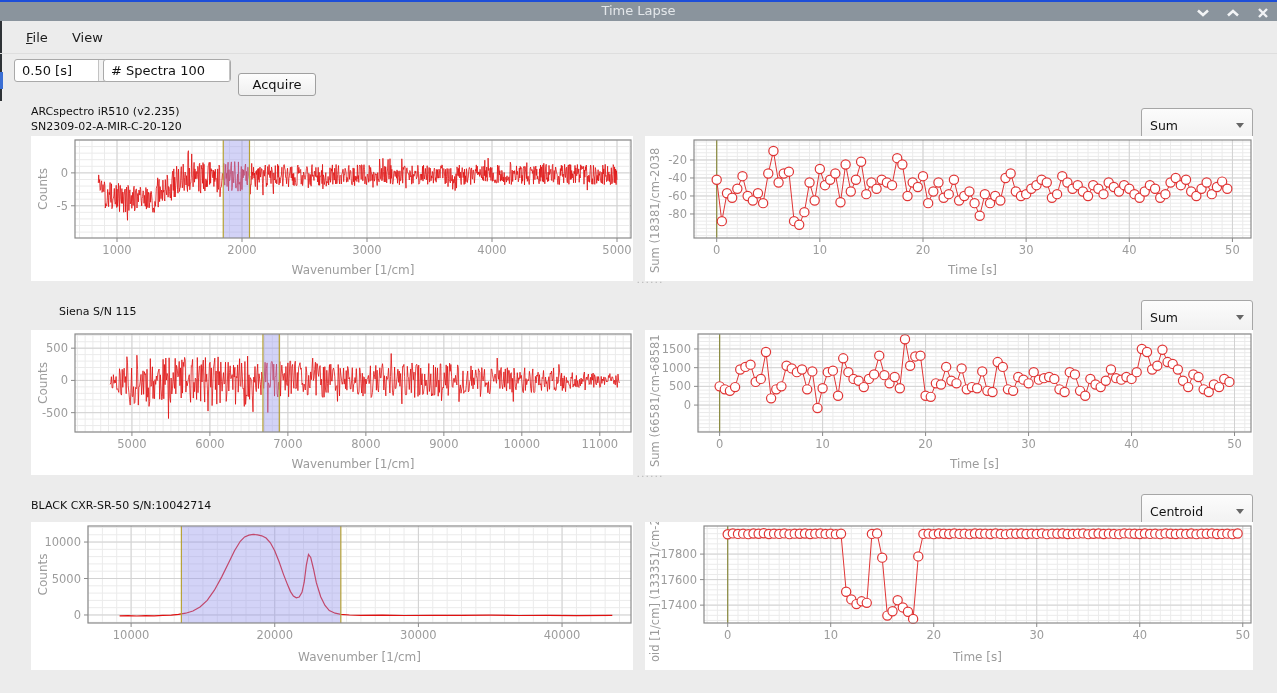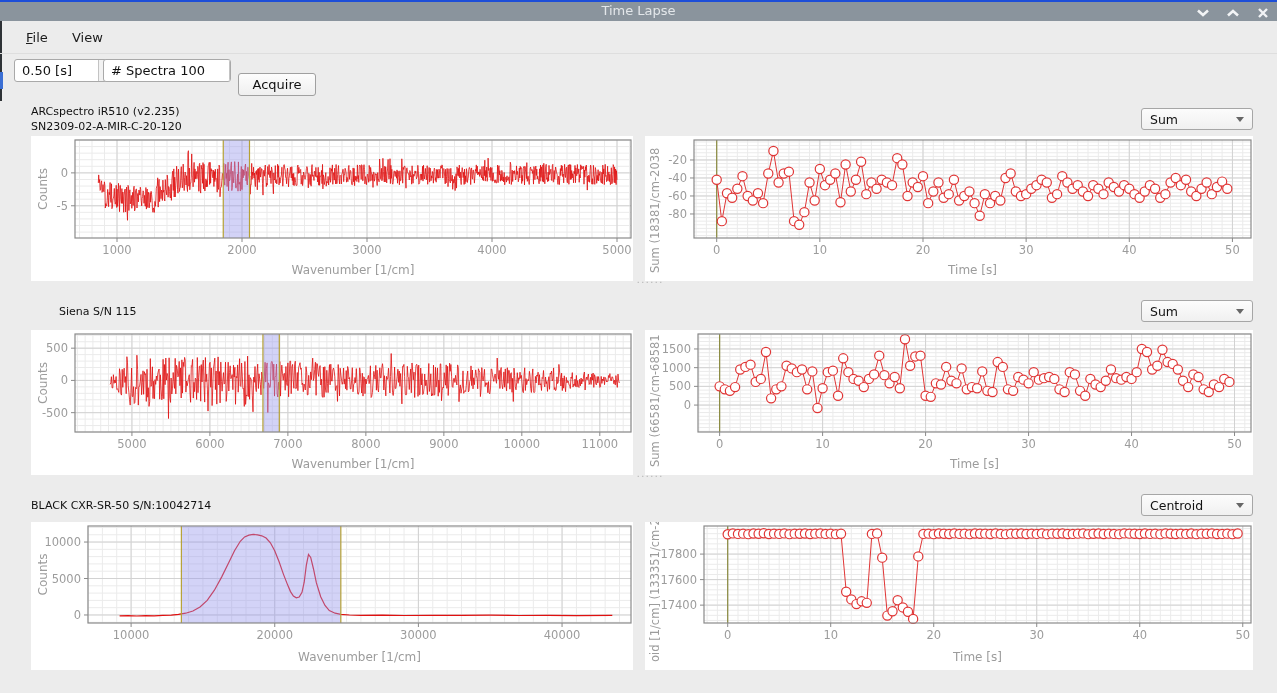--- a/index.html
+++ b/index.html
@@ -45,21 +45,21 @@
   }
   
   .device-title{position:absolute;left:31px;font-size:11px;color:#111;line-height:15px;white-space:nowrap;}
   .panel{position:absolute;background:#fff;}
   .panel svg{display:block;}
   .dropdown{
     position:absolute;left:1141px;width:112px;height:22px;
     background:linear-gradient(#fcfcfc,#f0f0f0);
     border:1px solid #a6a6a6;border-radius:3px;
     font-size:12.5px;color:#111;display:flex;align-items:center;
-    padding:4px 8px;justify-content:space-between;
+    padding:16px 8px;justify-content:space-between;
   }
   .dd-arrow{width:0;height:0;border-left:4px solid transparent;border-right:4px solid transparent;border-top:5px solid #666;}
   .splitter{position:absolute;left:628px;width:44px;height:8px;text-align:center;
     color:#b9b9b9;font-size:11px;line-height:4px;letter-spacing:1px;}
   .edge-dark{position:absolute;left:0;top:21px;width:2px;height:80px;background:#2e3236;}
   .edge-accent{position:absolute;left:0;top:72px;width:3px;height:17px;background:#3b6fd4;}
 </style>
 </head>
 <body>
 

